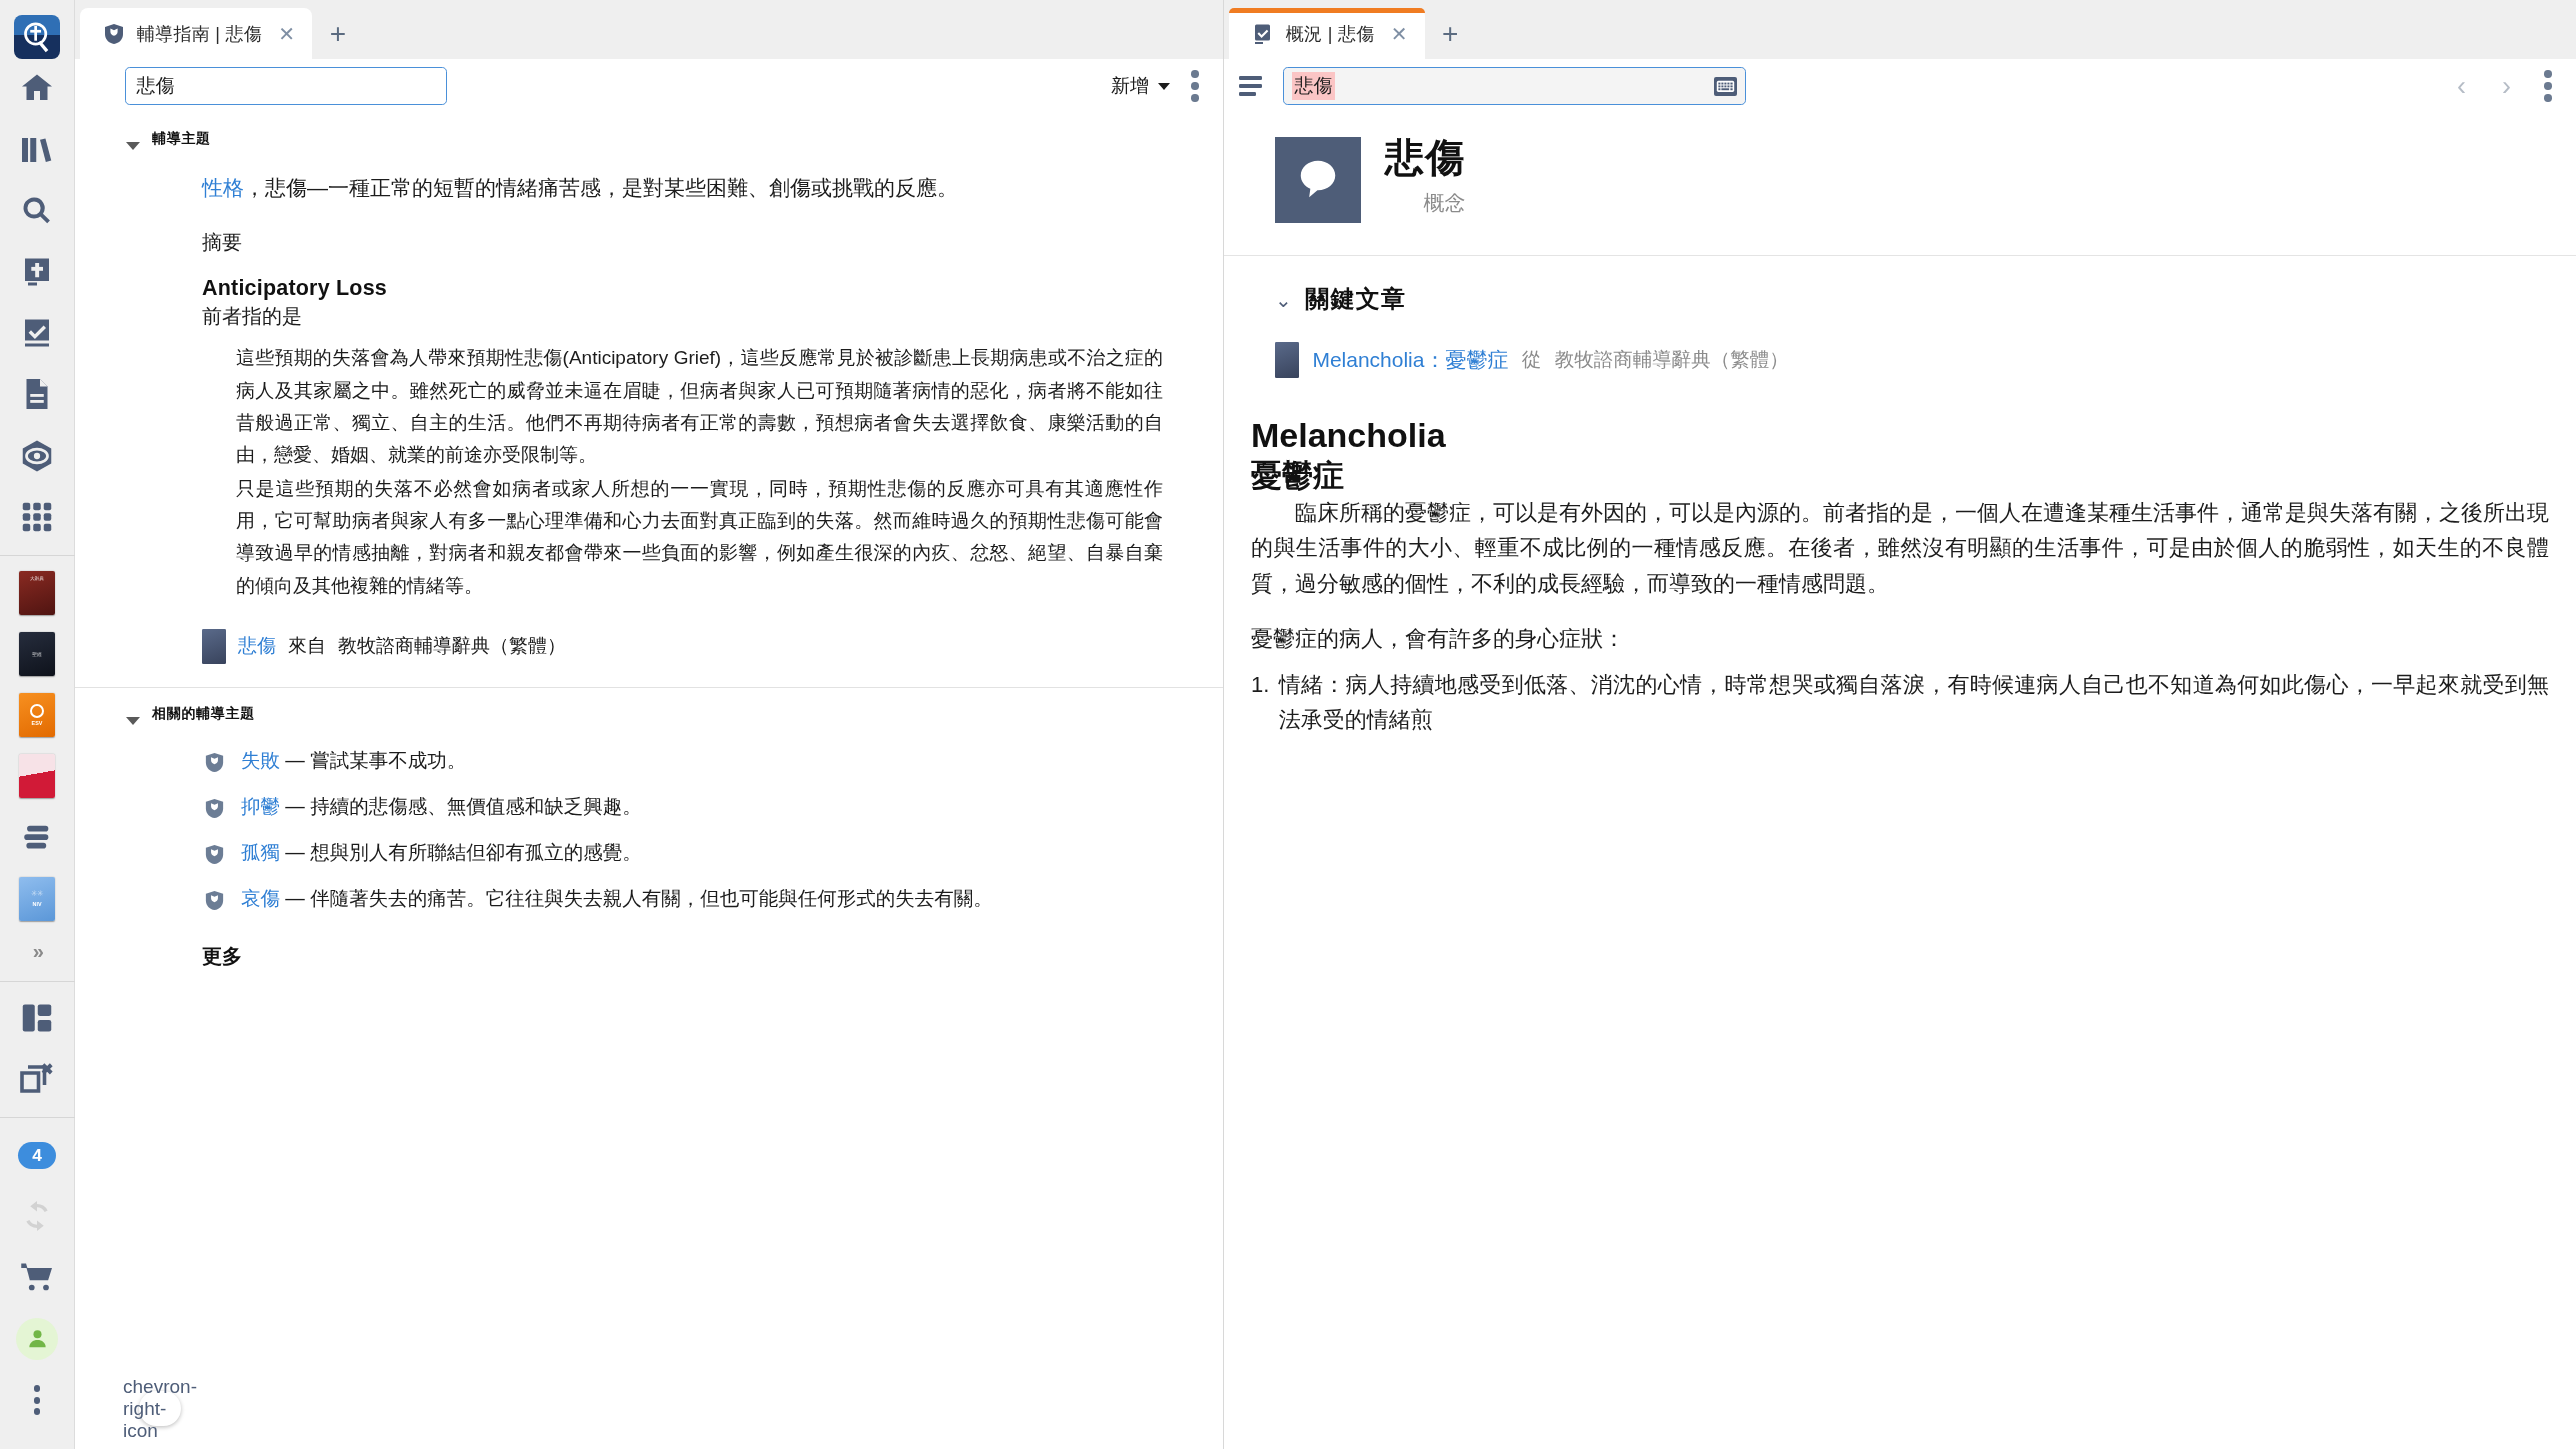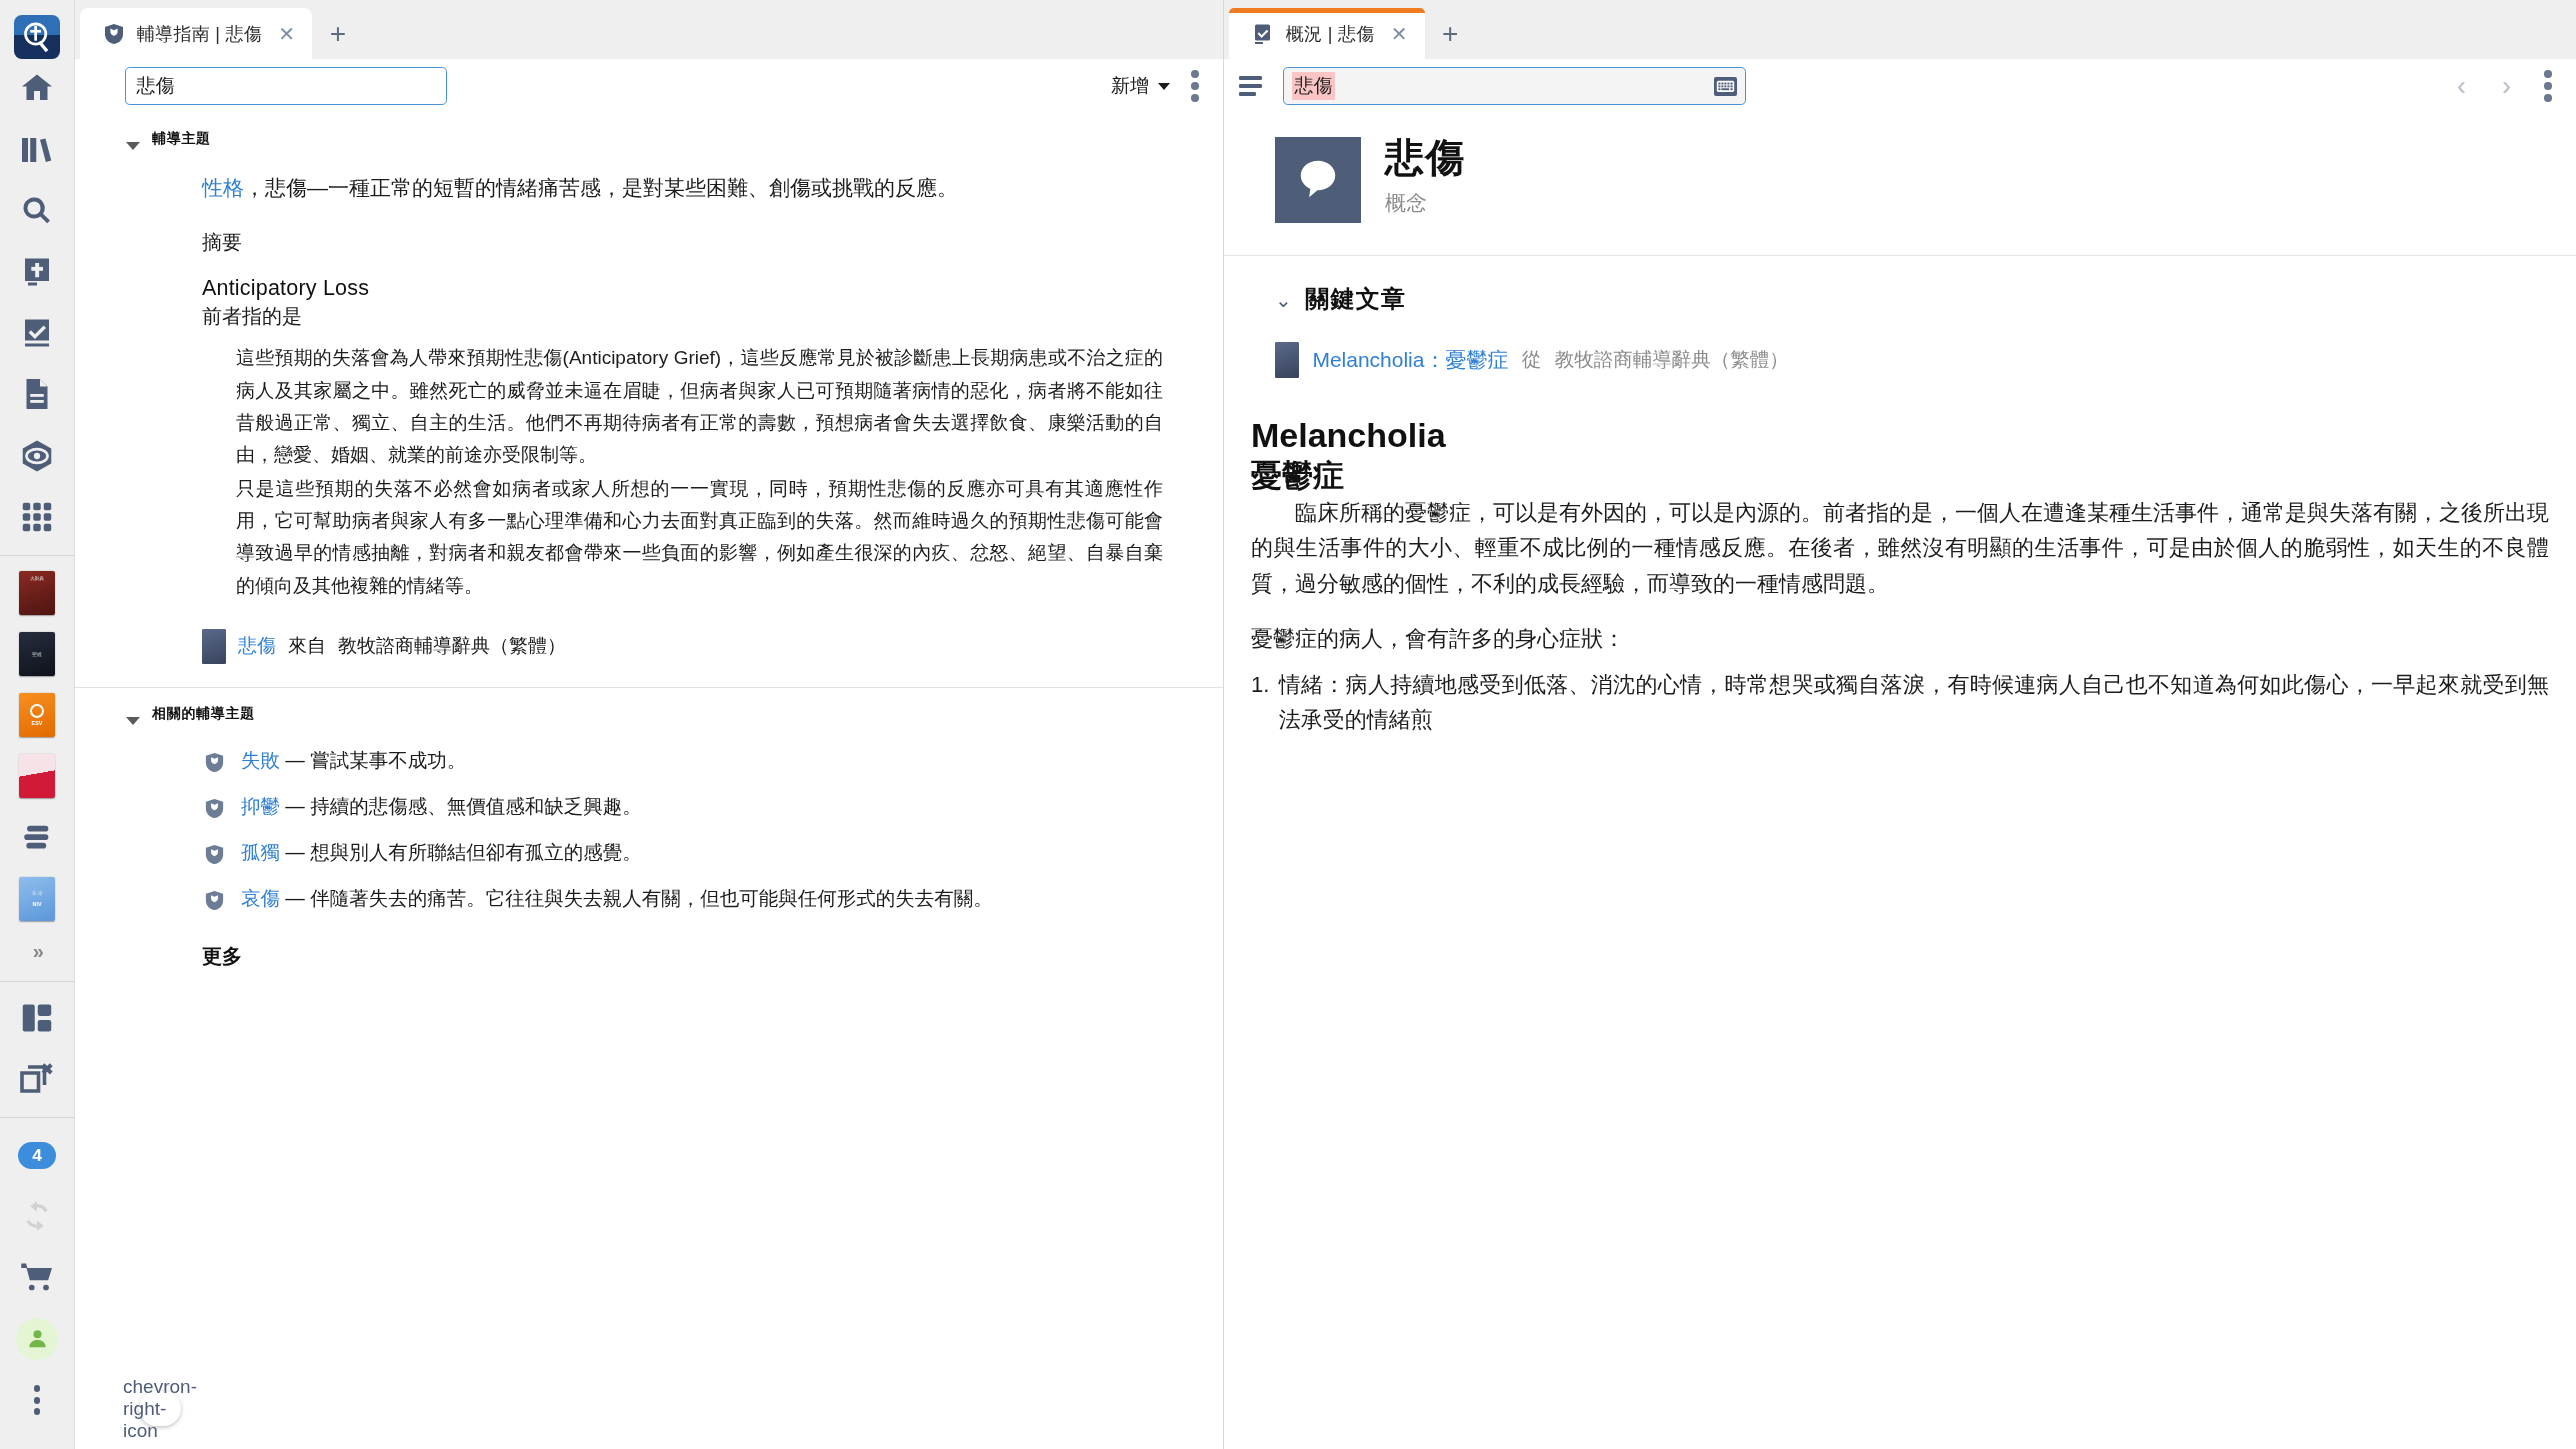--- a/index.html
+++ b/index.html
@@ -90,40 +90,40 @@
   .content{flex:1;overflow:hidden;position:relative;}
   .sect-hdr{display:flex;align-items:flex-start;gap:12px;padding:17.4px 0 5.4px 51px;}
   .tri{width:0;height:0;border-left:7.4px solid transparent;border-right:7.4px solid transparent;
      border-top:8.7px solid #5a5a5a;margin-top:12px;flex:0 0 auto;}
   .chev-sm{color:#4e5d78;font-size:20px;margin-top:2.7px;line-height:1;}
   .sect-title{font-size:14px;font-weight:bold;color:#111;letter-spacing:0.7px;}
 
   .lead{font-size:21px;line-height:1.62;color:#1c1c1c;padding:14.8px 87px 0 127px;}
   .lnk{color:#2f7fd4;cursor:pointer;}
   .sub-h{font-size:20px;color:#1c1c1c;padding:24px 0 0 127px;}
-  .eng-h{font-size:21.5px;font-weight:normal;color:#111;padding:20px 0 0 127px;letter-spacing:0.2px;}
+  .eng-h{font-size:21.5px;font-weight:bold;color:#111;padding:20px 0 0 127px;letter-spacing:0.2px;}
   .cn-h{font-size:20px;color:#1c1c1c;padding:2.7px 0 0 127px;}
   .para{font-size:19px;line-height:1.70;color:#1c1c1c;padding:12px 60px 0 161px;text-align:justify;}
   .cite{display:flex;align-items:center;gap:12px;padding:27px 0 23px 127px;font-size:19px;color:#1c1c1c;}
   .cite .bk{width:24px;height:35px;border-radius:1.3px;flex:0 0 24px;}
   .divider{height:0.7px;background:#e2e2e2;margin:0 0 0 0;}
 
   .topic{display:flex;align-items:flex-start;gap:13.4px;padding:14.8px 81px 0 127px;}
   .topic-ico{width:25.5px;height:27px;flex:0 0 25.5px;margin-top:4px;display:flex;align-items:center;justify-content:center;}
   .topic-ico svg{width:23px;height:23px;fill:#6c7d95;}
   .topic-txt{font-size:19.5px;line-height:1.55;color:#1c1c1c;}
   .more-lbl{font-size:20px;font-weight:bold;color:#111;padding:29.5px 0 0 127px;}
 
   
   .art-head{display:flex;align-items:flex-start;gap:24px;padding:24px 0 0 51px;}
   .art-cover{width:86px;height:86px;background:#4e5d78;flex:0 0 86px;
     display:flex;align-items:center;justify-content:center;}
   .art-cover svg{width:46px;height:46px;fill:#ffffff;}
   .art-title{font-size:39px;font-weight:bold;color:#111;line-height:1.1;letter-spacing:1.3px;}
-  .art-sub{font-size:21px;color:#8c8c8c;margin-top:9.4px;}
+  .art-sub{font-size:21px;color:#8c8c8c;margin-top:9.4px;text-align:right;}
   .art-divider{height:0.7px;background:#e4e4e4;margin-top:32px;}
   .key-hdr{display:flex;align-items:center;gap:13.4px;padding:27px 0 0 51px;}
   .key-title{font-size:24px;font-weight:bold;color:#111;letter-spacing:1.3px;}
   .key-link{display:flex;align-items:center;gap:13.4px;padding:27px 0 0 51px;}
   .key-link .bk{width:24px;height:36px;border-radius:1.3px;flex:0 0 24px;}
   .key-link-a{font-size:21px;color:#2f7fd4;cursor:pointer;}
   .key-link-src{font-size:19.5px;color:#8c8c8c;}
   .art-h1{font-size:34px;font-weight:bold;color:#111;padding:38px 0 0 27px;line-height:1.12;}
   .art-h2{font-size:31px;font-weight:bold;color:#111;padding:5.4px 0 0 27px;line-height:1.12;}
   .art-p{font-size:22px;line-height:1.60;color:#1c1c1c;padding:17.4px 27px 0 27px;text-align:justify;text-indent:0;}

